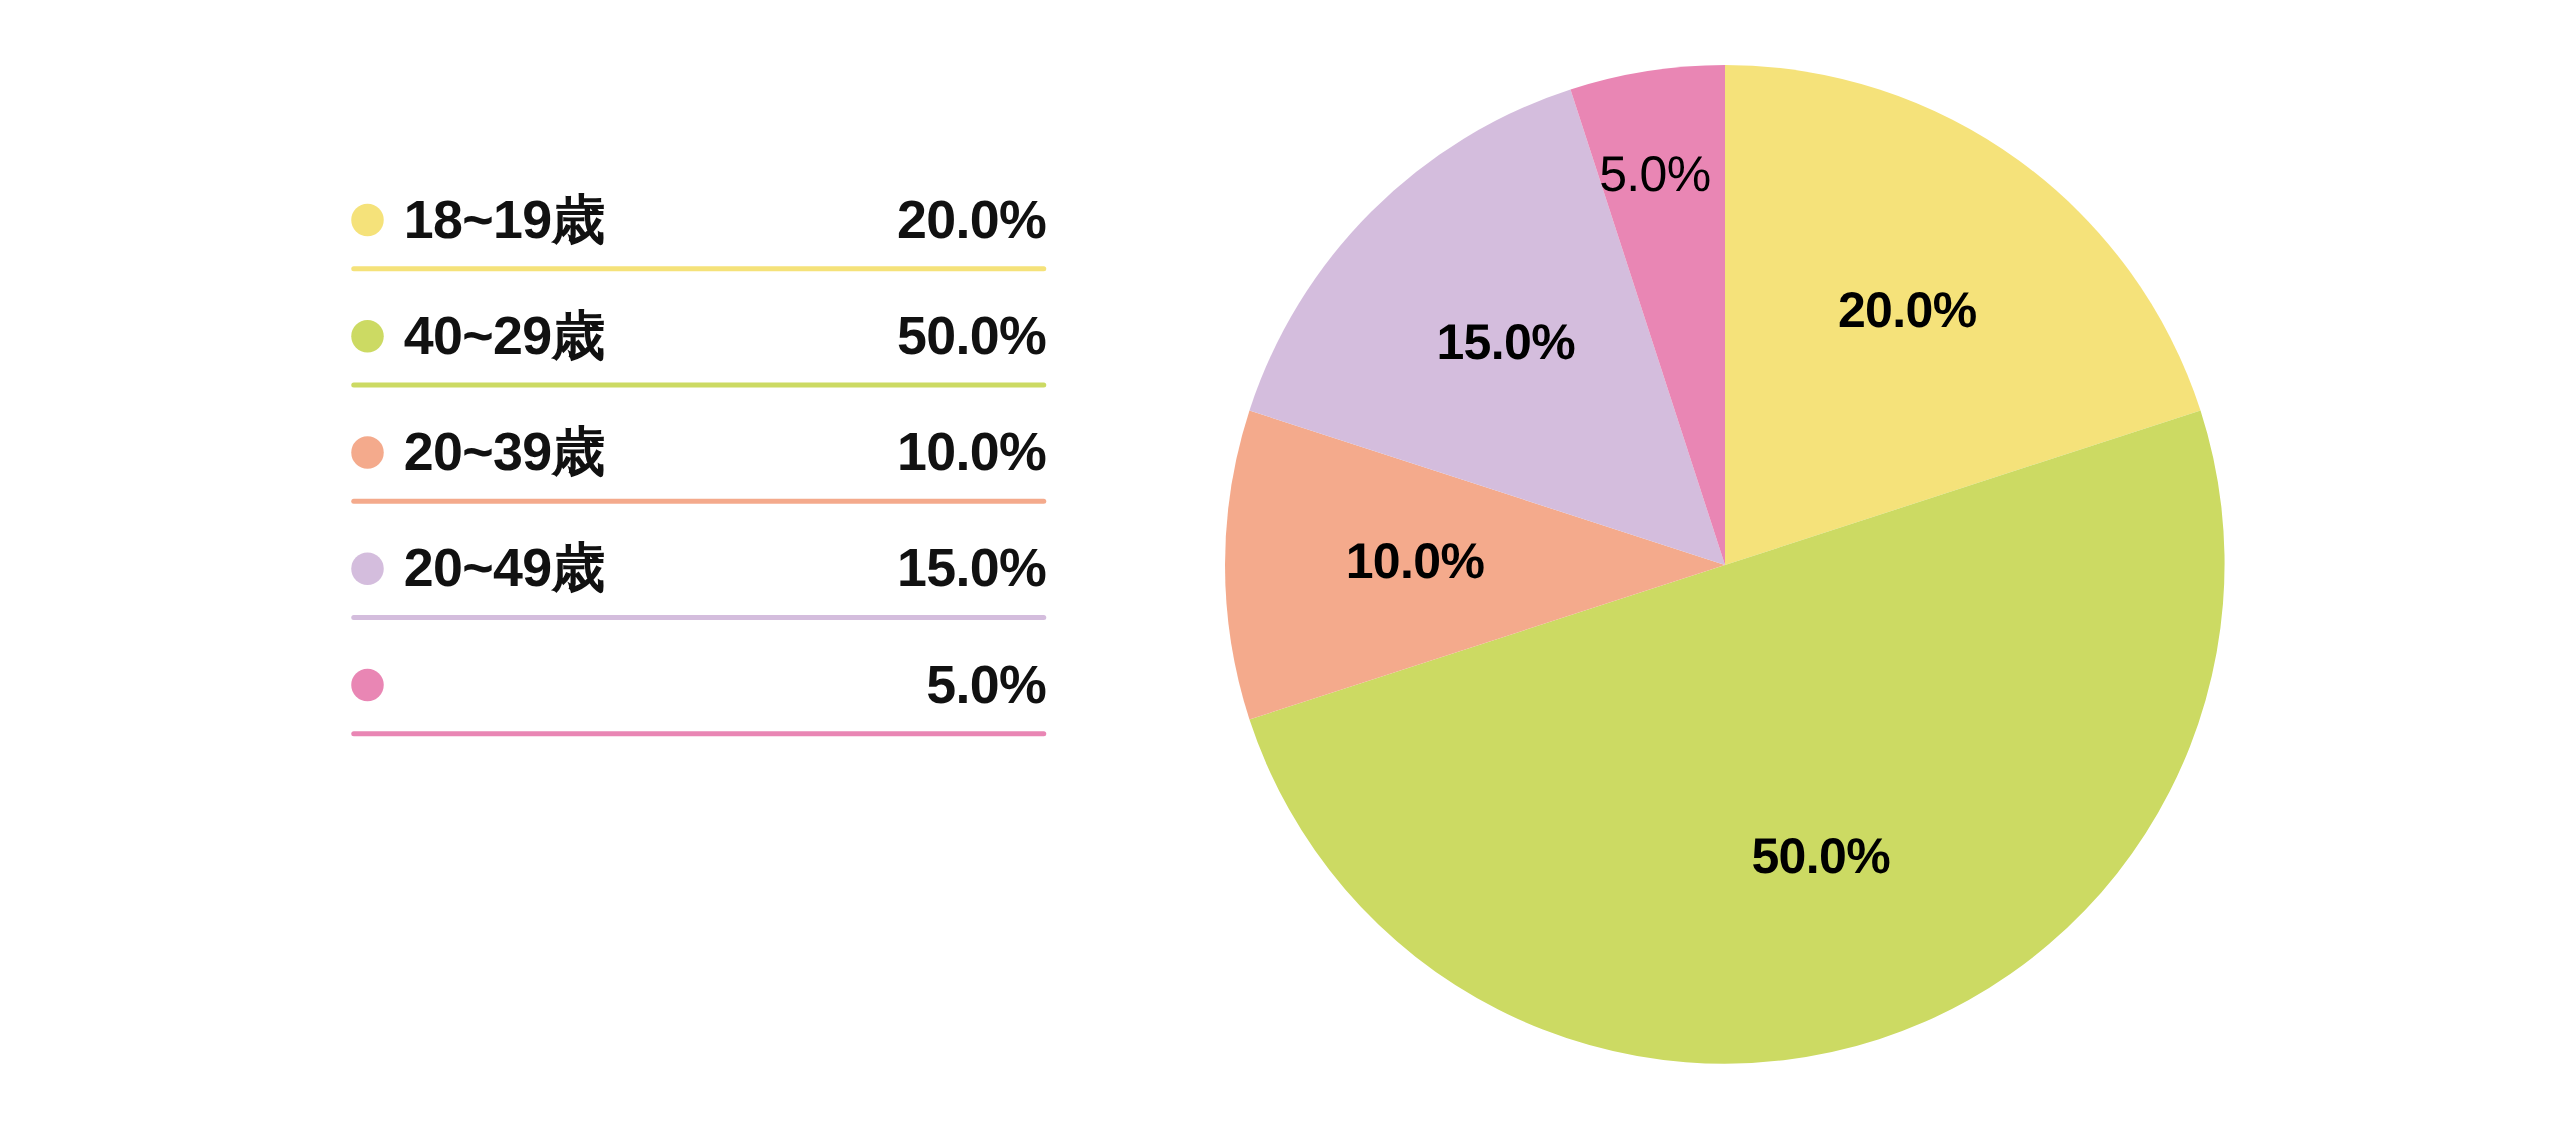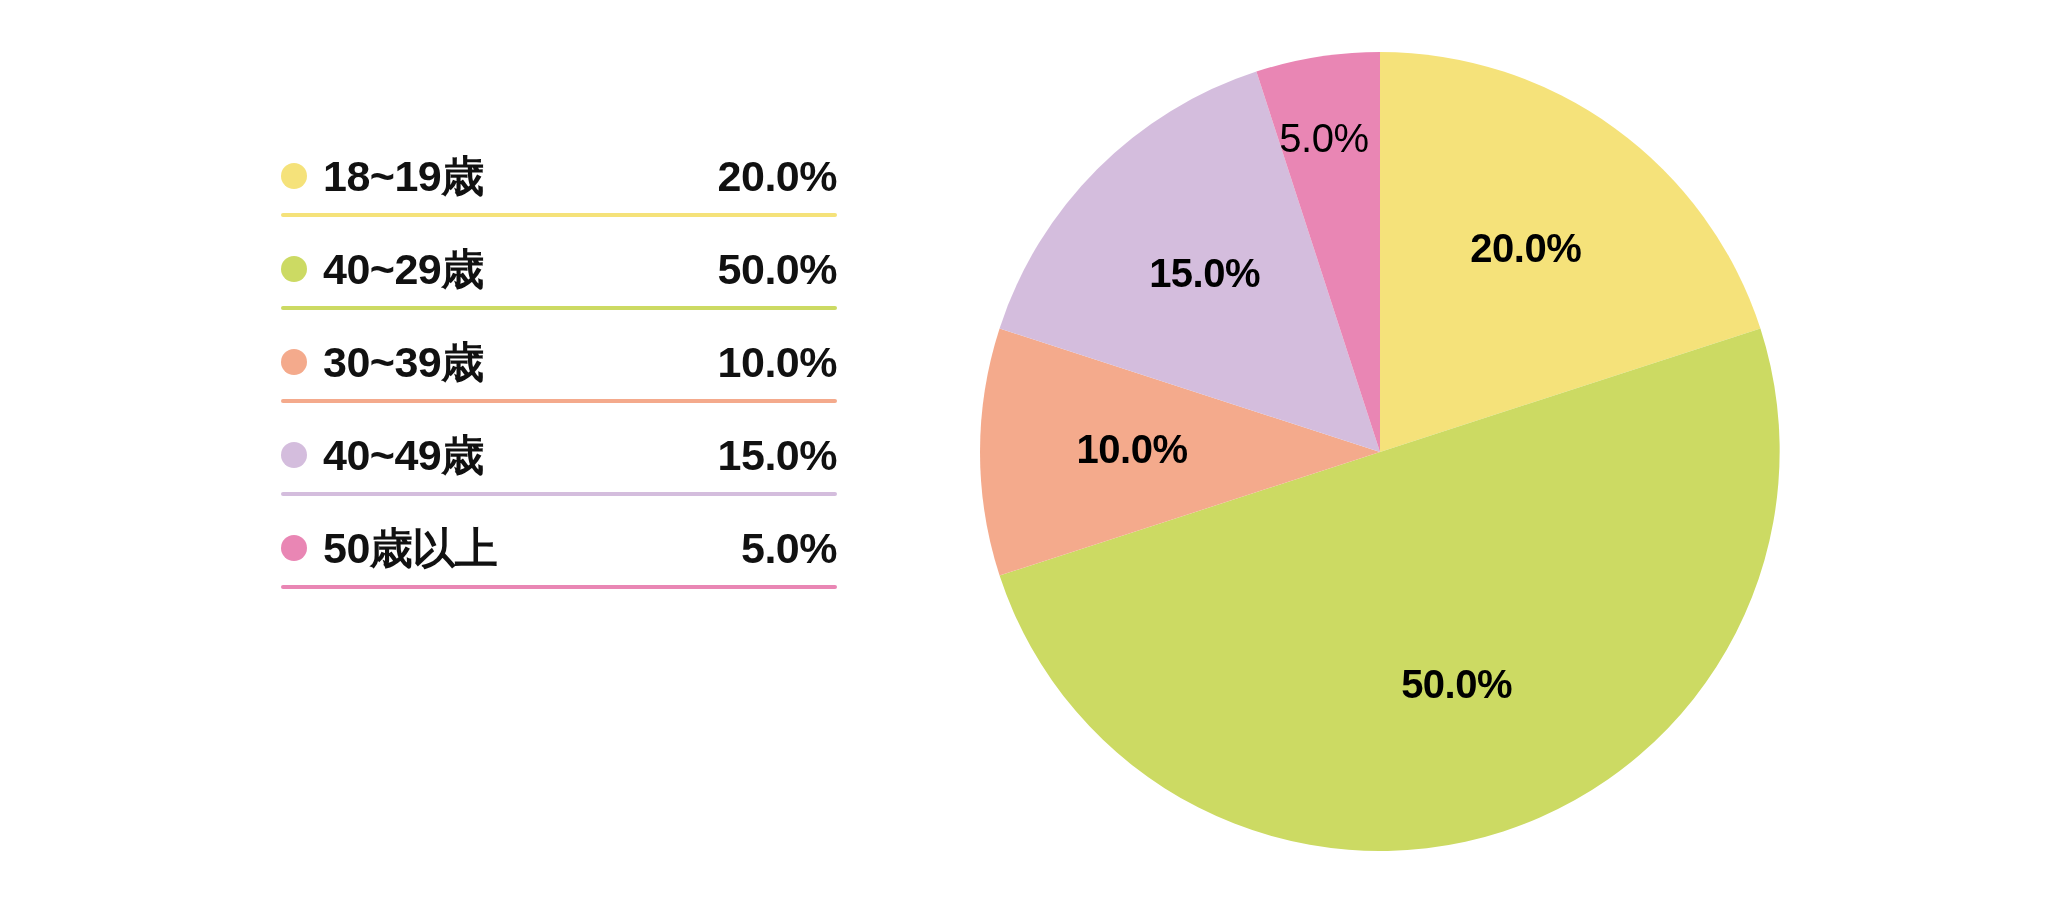--- a/index.html
+++ b/index.html
@@ -138,41 +138,40 @@
         <span class="legend-label">40~29歳</span>
         <span class="legend-spacer"></span>
         <span class="legend-value">50.0%</span>
       </div>
       <div class="legend-rule" style="background: rgb(204, 218, 99);"></div>
     </div>
 
     <div class="legend-row">
       <div class="legend-inner">
         <span class="legend-dot" style="background: rgb(244, 170, 140);"></span>
-        <span class="legend-label">30~39歳</span>
+        <span class="legend-label">20~39歳</span>
         <span class="legend-spacer"></span>
         <span class="legend-value">10.0%</span>
       </div>
       <div class="legend-rule" style="background: rgb(244, 170, 140);"></div>
     </div>
 
     <div class="legend-row">
       <div class="legend-inner">
         <span class="legend-dot" style="background: rgb(212, 189, 221);"></span>
-        <span class="legend-label">40~49歳</span>
+        <span class="legend-label">20~49歳</span>
         <span class="legend-spacer"></span>
         <span class="legend-value">15.0%</span>
       </div>
       <div class="legend-rule" style="background: rgb(212, 189, 221);"></div>
     </div>
 
     <div class="legend-row">
       <div class="legend-inner">
         <span class="legend-dot" style="background: rgb(233, 134, 180);"></span>
-        <span class="legend-label">50歳以上</span>
         <span class="legend-spacer"></span>
         <span class="legend-value">5.0%</span>
       </div>
       <div class="legend-rule" style="background: rgb(233, 134, 180);"></div>
     </div>
 
   </div>
 
   <div id="chart-area">
     <svg id="pie-svg" viewBox="0 0 810 828" xmlns="http://www.w3.org/2000/svg">

